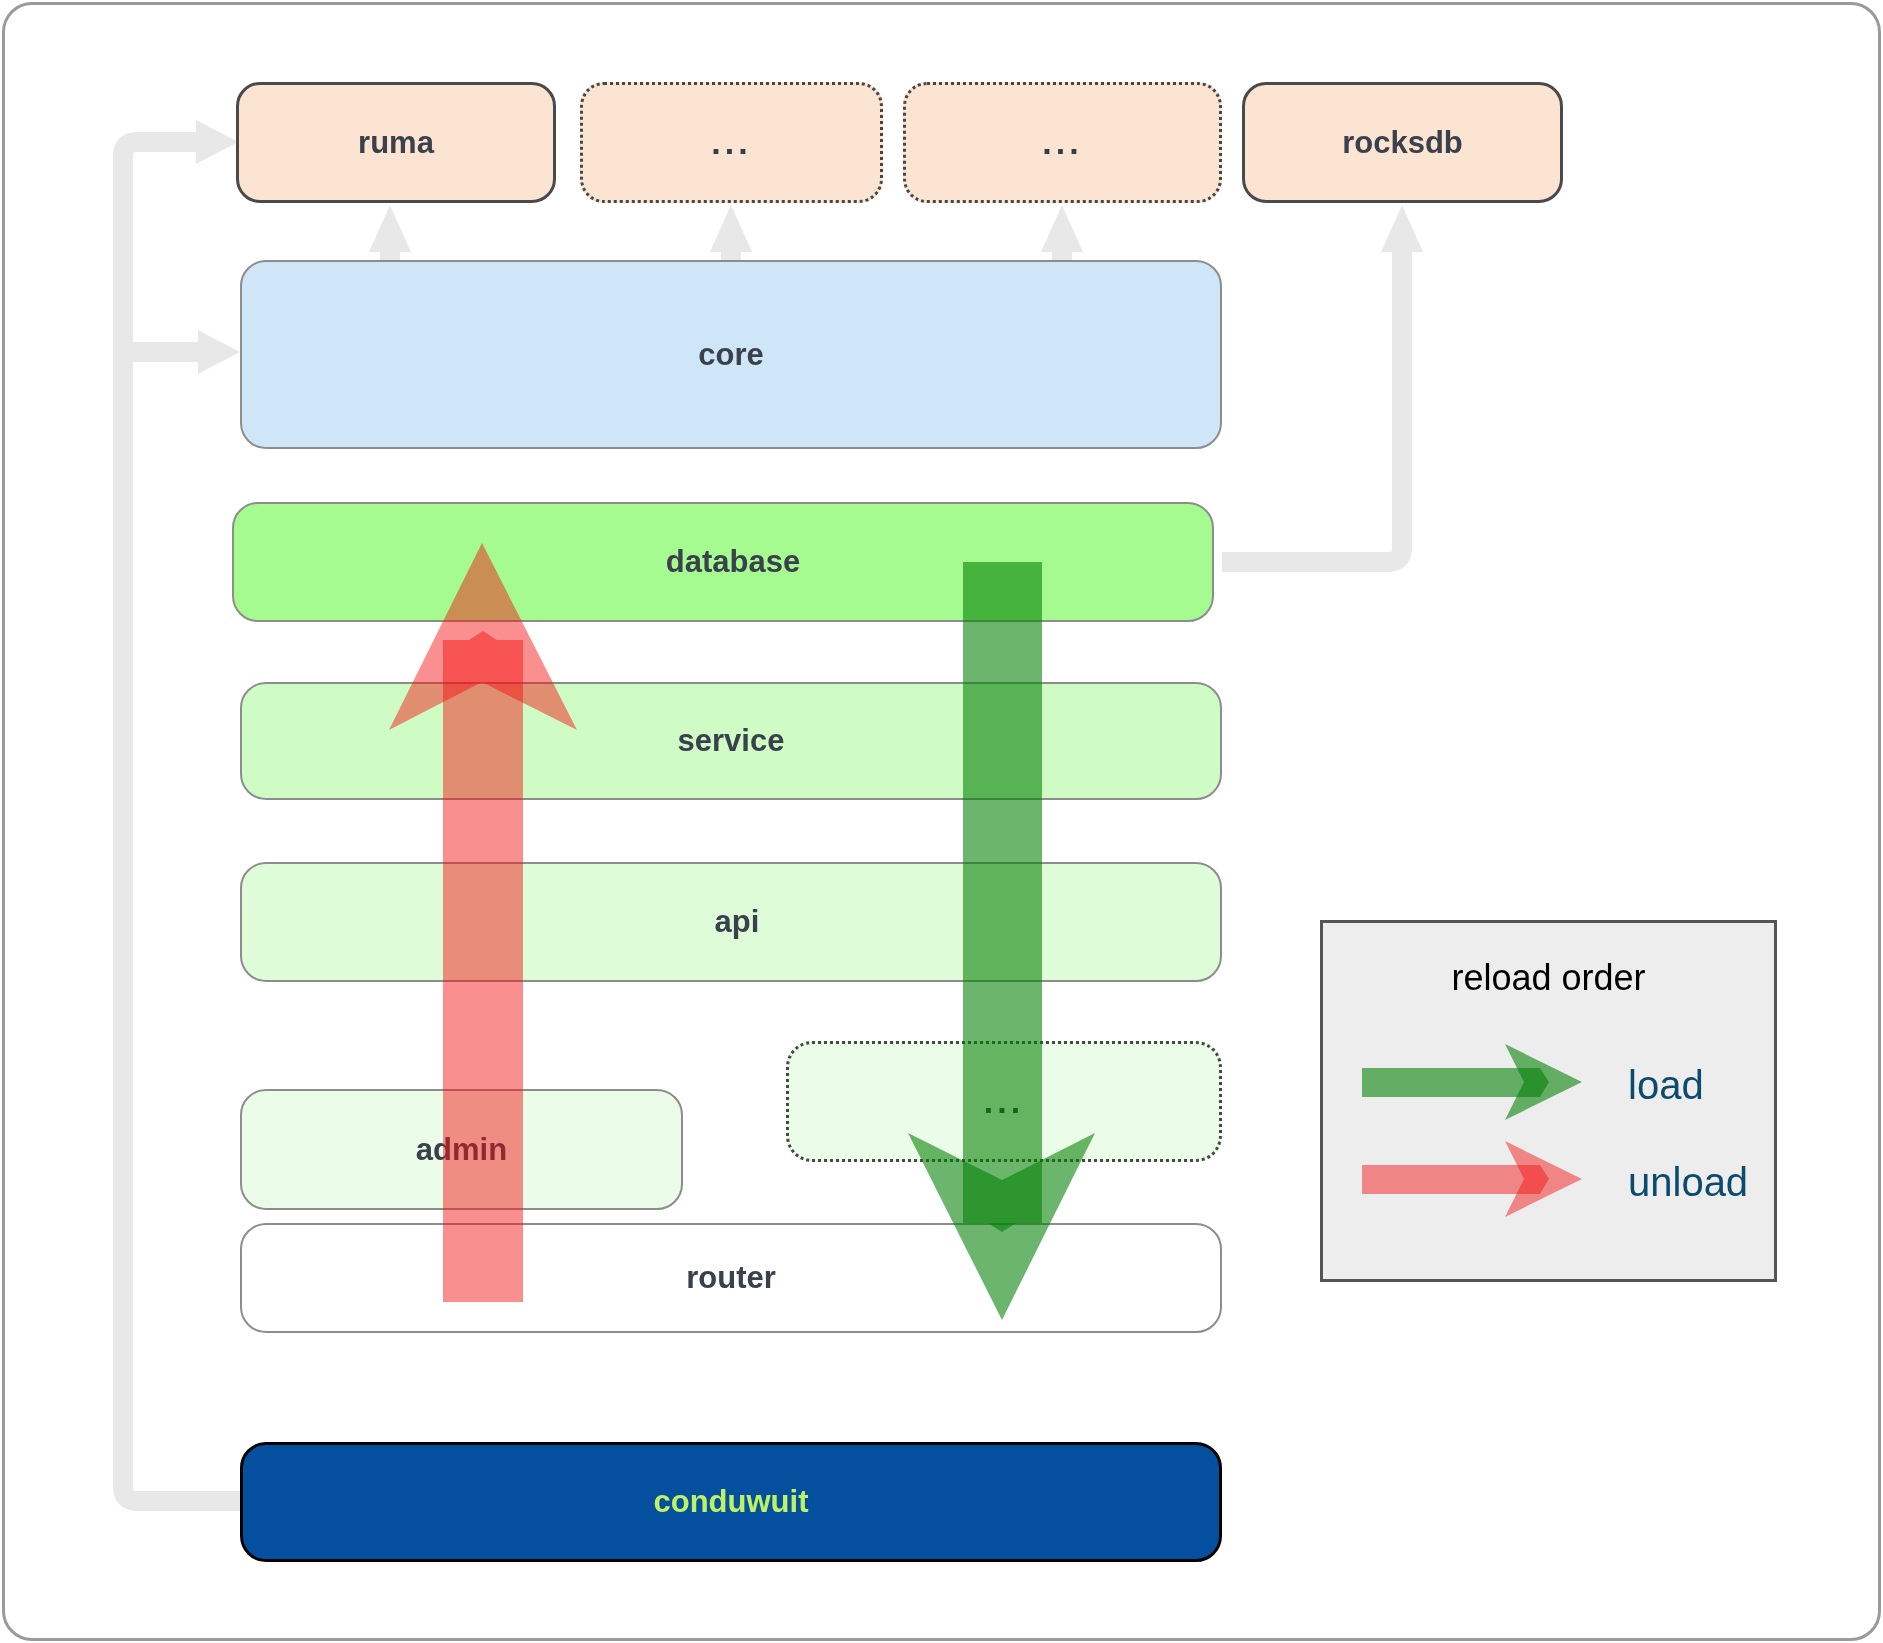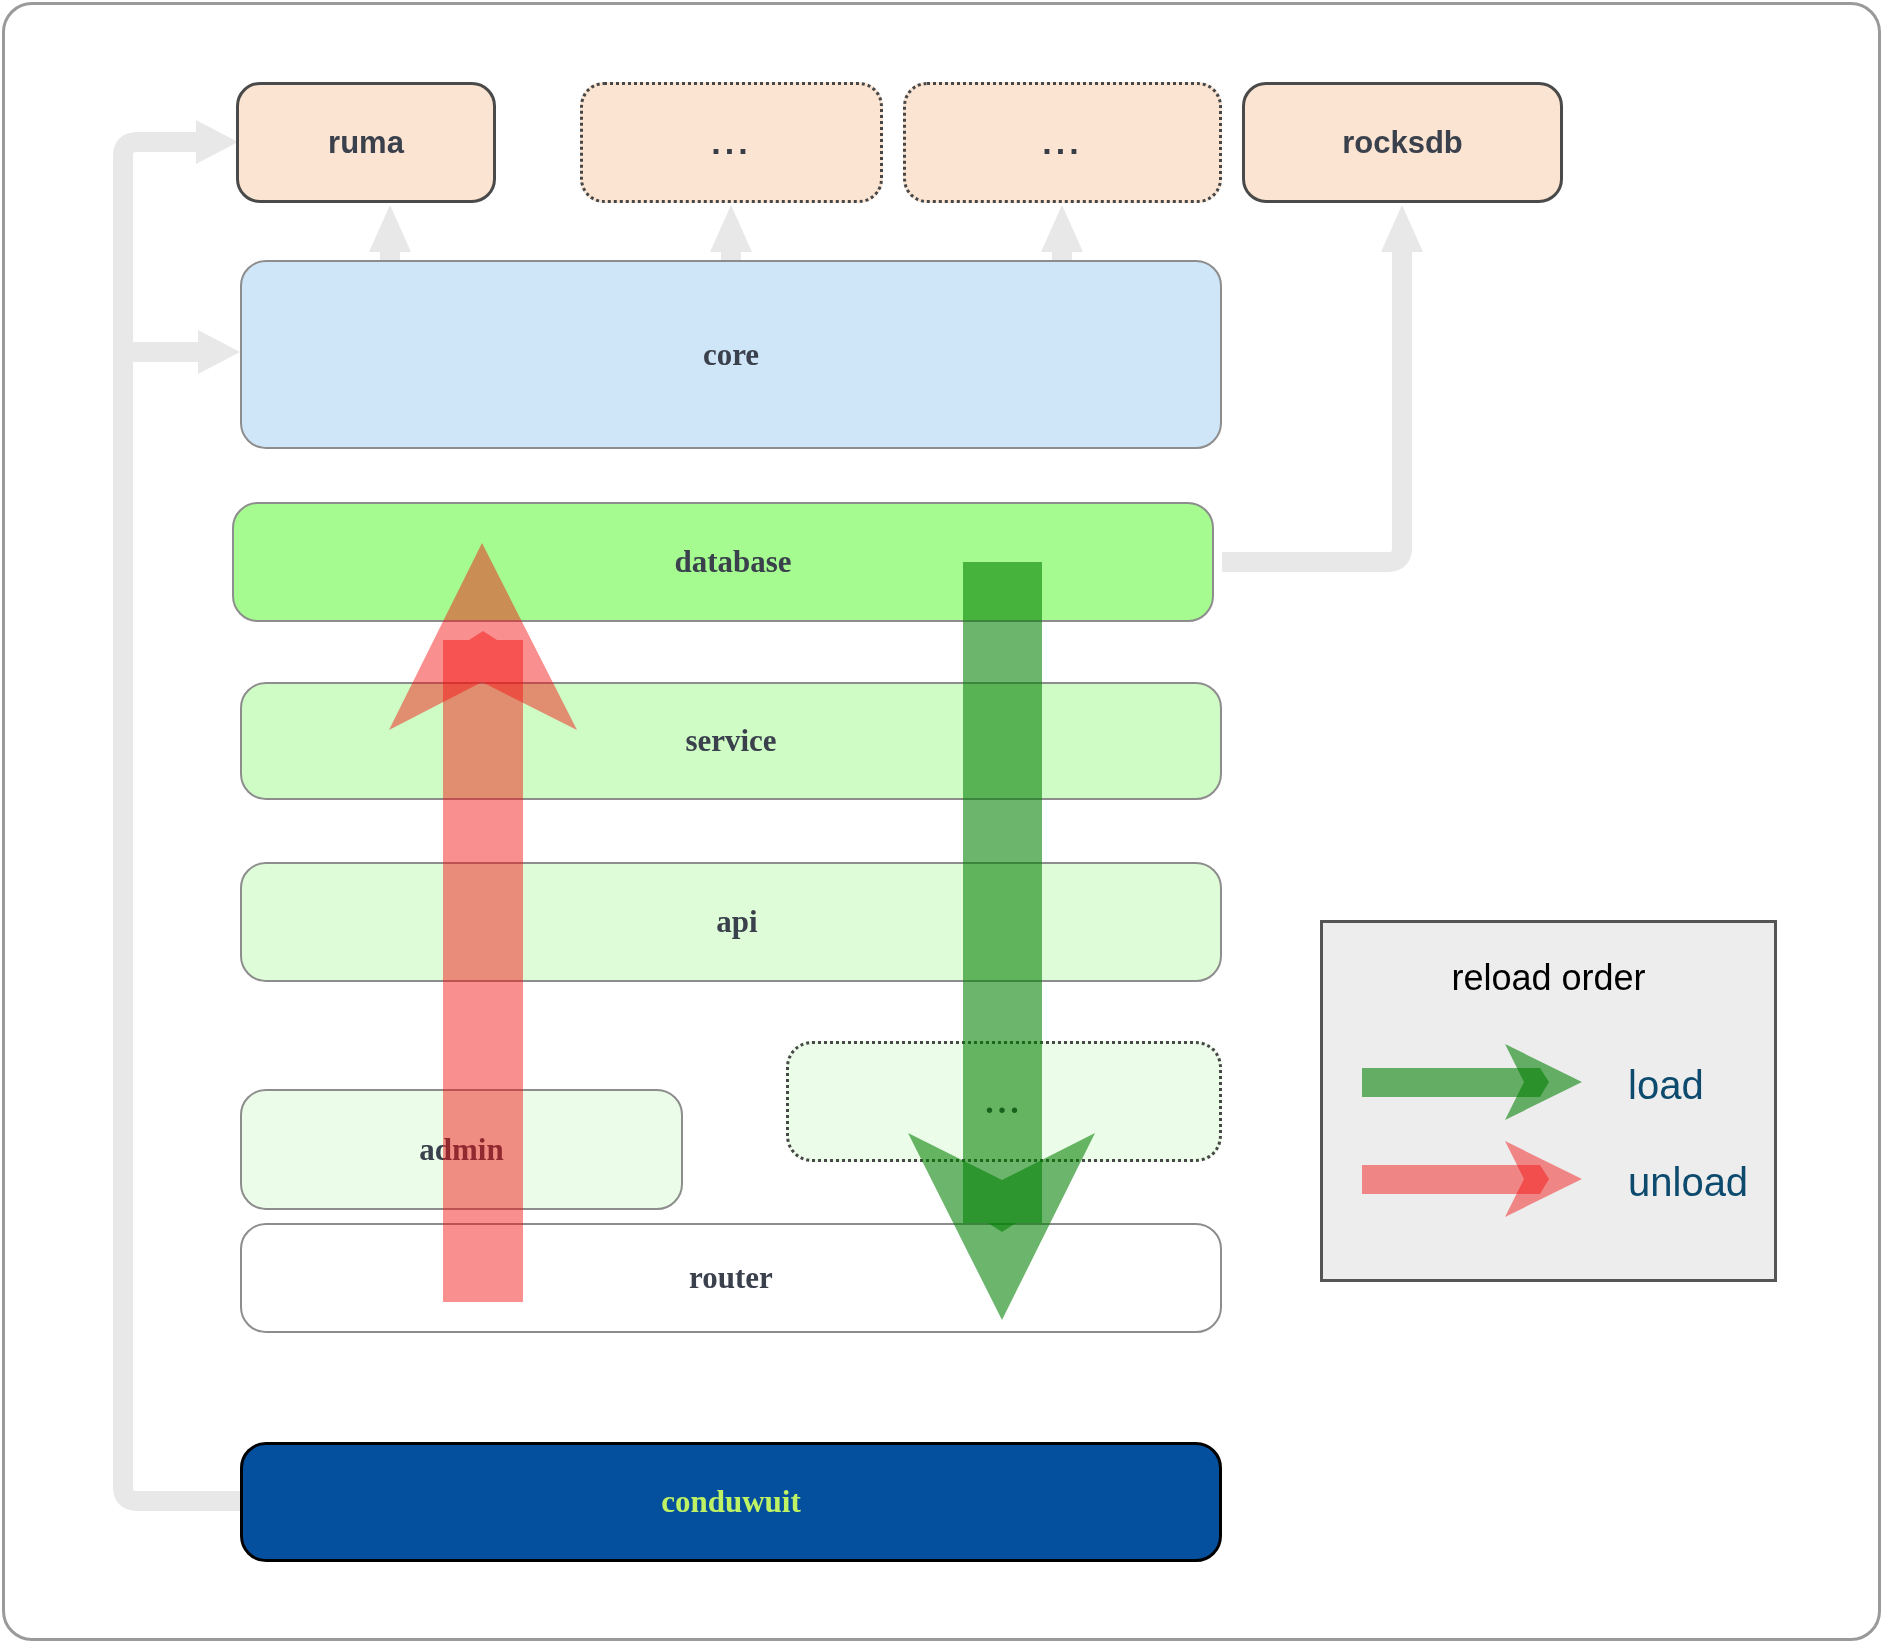--- a/index.html
+++ b/index.html
@@ -2,35 +2,35 @@
 <html><head>
 <meta charset="utf-8">
 <style>
   html,body{margin:0;padding:0;background:#fff;}
   .canvas{position:relative;width:1883px;height:1643px;background:#fff;overflow:hidden;
           font-family:"Liberation Sans",sans-serif;}
   .frame{position:absolute;inset:2px;border:3px solid #9a9a9a;border-radius:30px;pointer-events:none;}
   svg.layer{position:absolute;left:0;top:0;pointer-events:none;}
   .node{position:absolute;display:flex;align-items:center;justify-content:center;
         box-sizing:border-box;font-size:31px;font-weight:600;color:#3a414d;}
-  .r24{border-radius:24px;} .r26{border-radius:26px;font-family:Liberation Serif, serif;}
+  .r24{border-radius:24px;} .r26{border-radius:26px;}
   .b-dark{border:3px solid #4a4a4a;}
   .b-dot{border:3px dotted #474747;}
   .b-gray{border:2px solid #8d8d8d;}
   .peach{background:#fbe4d1;}
   .blue{background:#cfe5f8;}
   .dbgreen{background:#a5fb8f;}
   .svgreen{background:#cffbc5;}
   .apigreen{background:#dffcd8;}
   .faintgreen{background:#ebfce8;}
   .white{background:#ffffff;}
   .dots{font-weight:800;font-size:34px;letter-spacing:4px;color:#363d47;}
 
   
-  .n-ruma{left:236px;top:82px;width:260px;height:121px;text-align:right;}
+  .n-ruma{left:236px;top:82px;width:320px;height:121px;text-align:right;}
   .n-more1{left:580px;top:82px;width:303px;height:121px;}
   .n-more2{left:903px;top:82px;width:319px;height:121px;}
   .n-rocksdb{left:1242px;top:82px;width:321px;height:121px;}
   .n-core{left:240px;top:260px;width:982px;height:189px;}
   .n-database{left:232px;top:502px;width:982px;height:120px;padding-left:20px;}
   .n-service{left:240px;top:682px;width:982px;height:118px;}
   .n-api{left:240px;top:862px;width:982px;height:120px;padding-left:12px;}
   .n-admin{left:240px;top:1041px;width:443px;height:121px;margin-top:48px;}
   .n-more3{left:786px;top:1041px;width:436px;height:121px;}
   .n-router{left:240px;top:1223px;width:982px;height:110px;}

